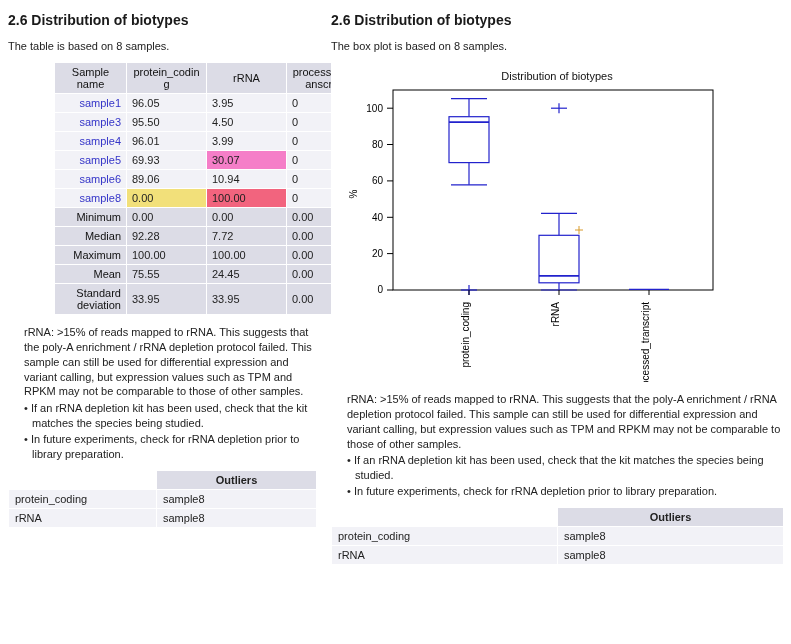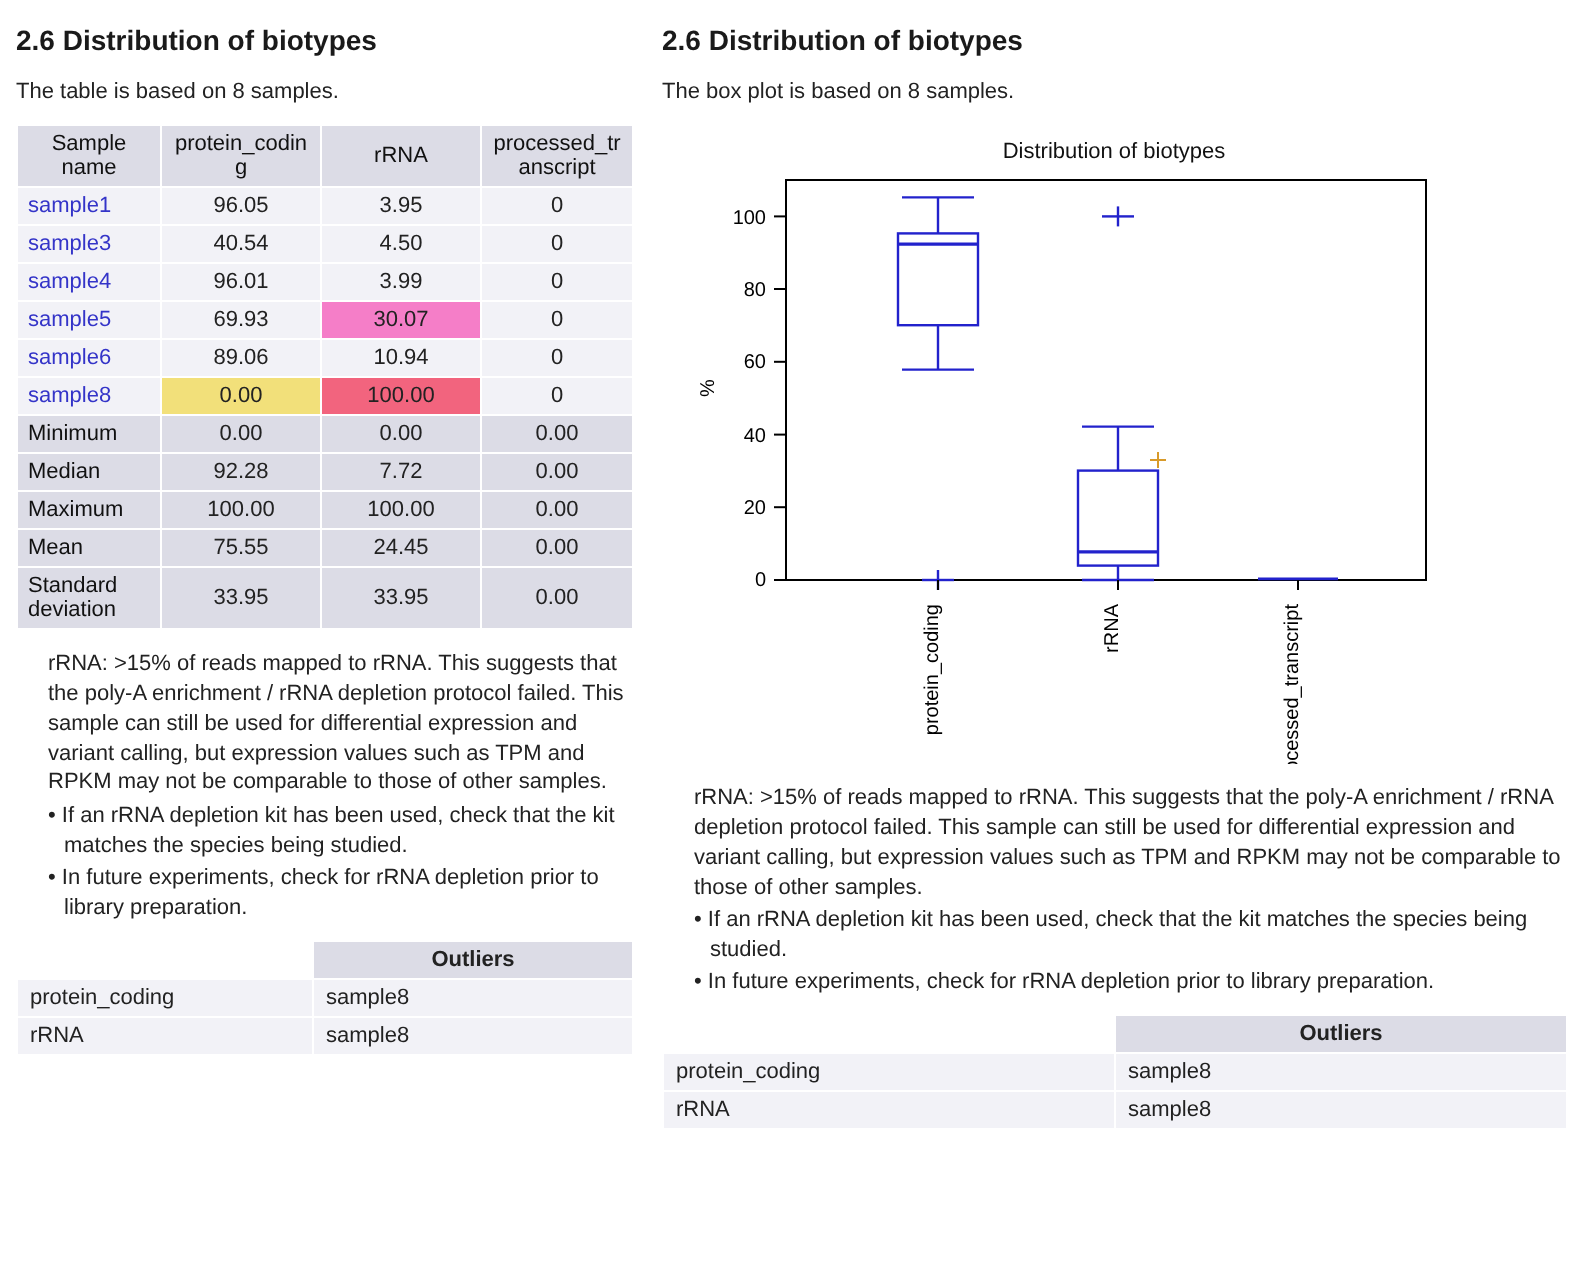--- a/index.html
+++ b/index.html
@@ -43,48 +43,49 @@
     font-size: 11px;
     margin: 0 0 10px 0;
     color: #222;
   }
   
   table.stats {
     border-collapse: collapse;
     width: 308px;
     font-size: 11px;
     table-layout: fixed;
+    margin-left: 46px;
   }
   table.stats th {
     background: #dcdce6;
     border: 1px solid #ffffff;
     font-weight: normal;
     color: #111;
     text-align: center;
     padding: 3px 4px;
     vertical-align: middle;
     word-wrap: break-word;
   }
   table.stats td {
     border: 1px solid #ffffff;
     padding: 3px 5px;
     vertical-align: middle;
   }
   table.stats td.label {
     color: #3434c8;
     background: #f2f2f7;
-    text-align: left;
+    text-align: right;
     width: 72px;
   }
   table.stats tr.summary td.label {
     color: #111;
     background: #dcdce6;
   }
   table.stats td.num {
-    text-align: center;
+    text-align: left;
     background: #f2f2f7;
   }
   table.stats tr.summary td.num {
     background: #dcdce6;
   }
   table.stats td.hl-pink {
     background: #f57ec8 !important;
   }
   table.stats td.hl-red {
     background: #f2647e !important;
@@ -190,21 +191,21 @@
       </thead>
       <tbody>
         <tr>
           <td class="label">sample1</td>
           <td class="num">96.05</td>
           <td class="num">3.95</td>
           <td class="num">0</td>
         </tr>
         <tr>
           <td class="label">sample3</td>
-          <td class="num">40.54</td>
+          <td class="num">95.50</td>
           <td class="num">4.50</td>
           <td class="num">0</td>
         </tr>
         <tr>
           <td class="label">sample4</td>
           <td class="num">96.01</td>
           <td class="num">3.99</td>
           <td class="num">0</td>
         </tr>
         <tr>

